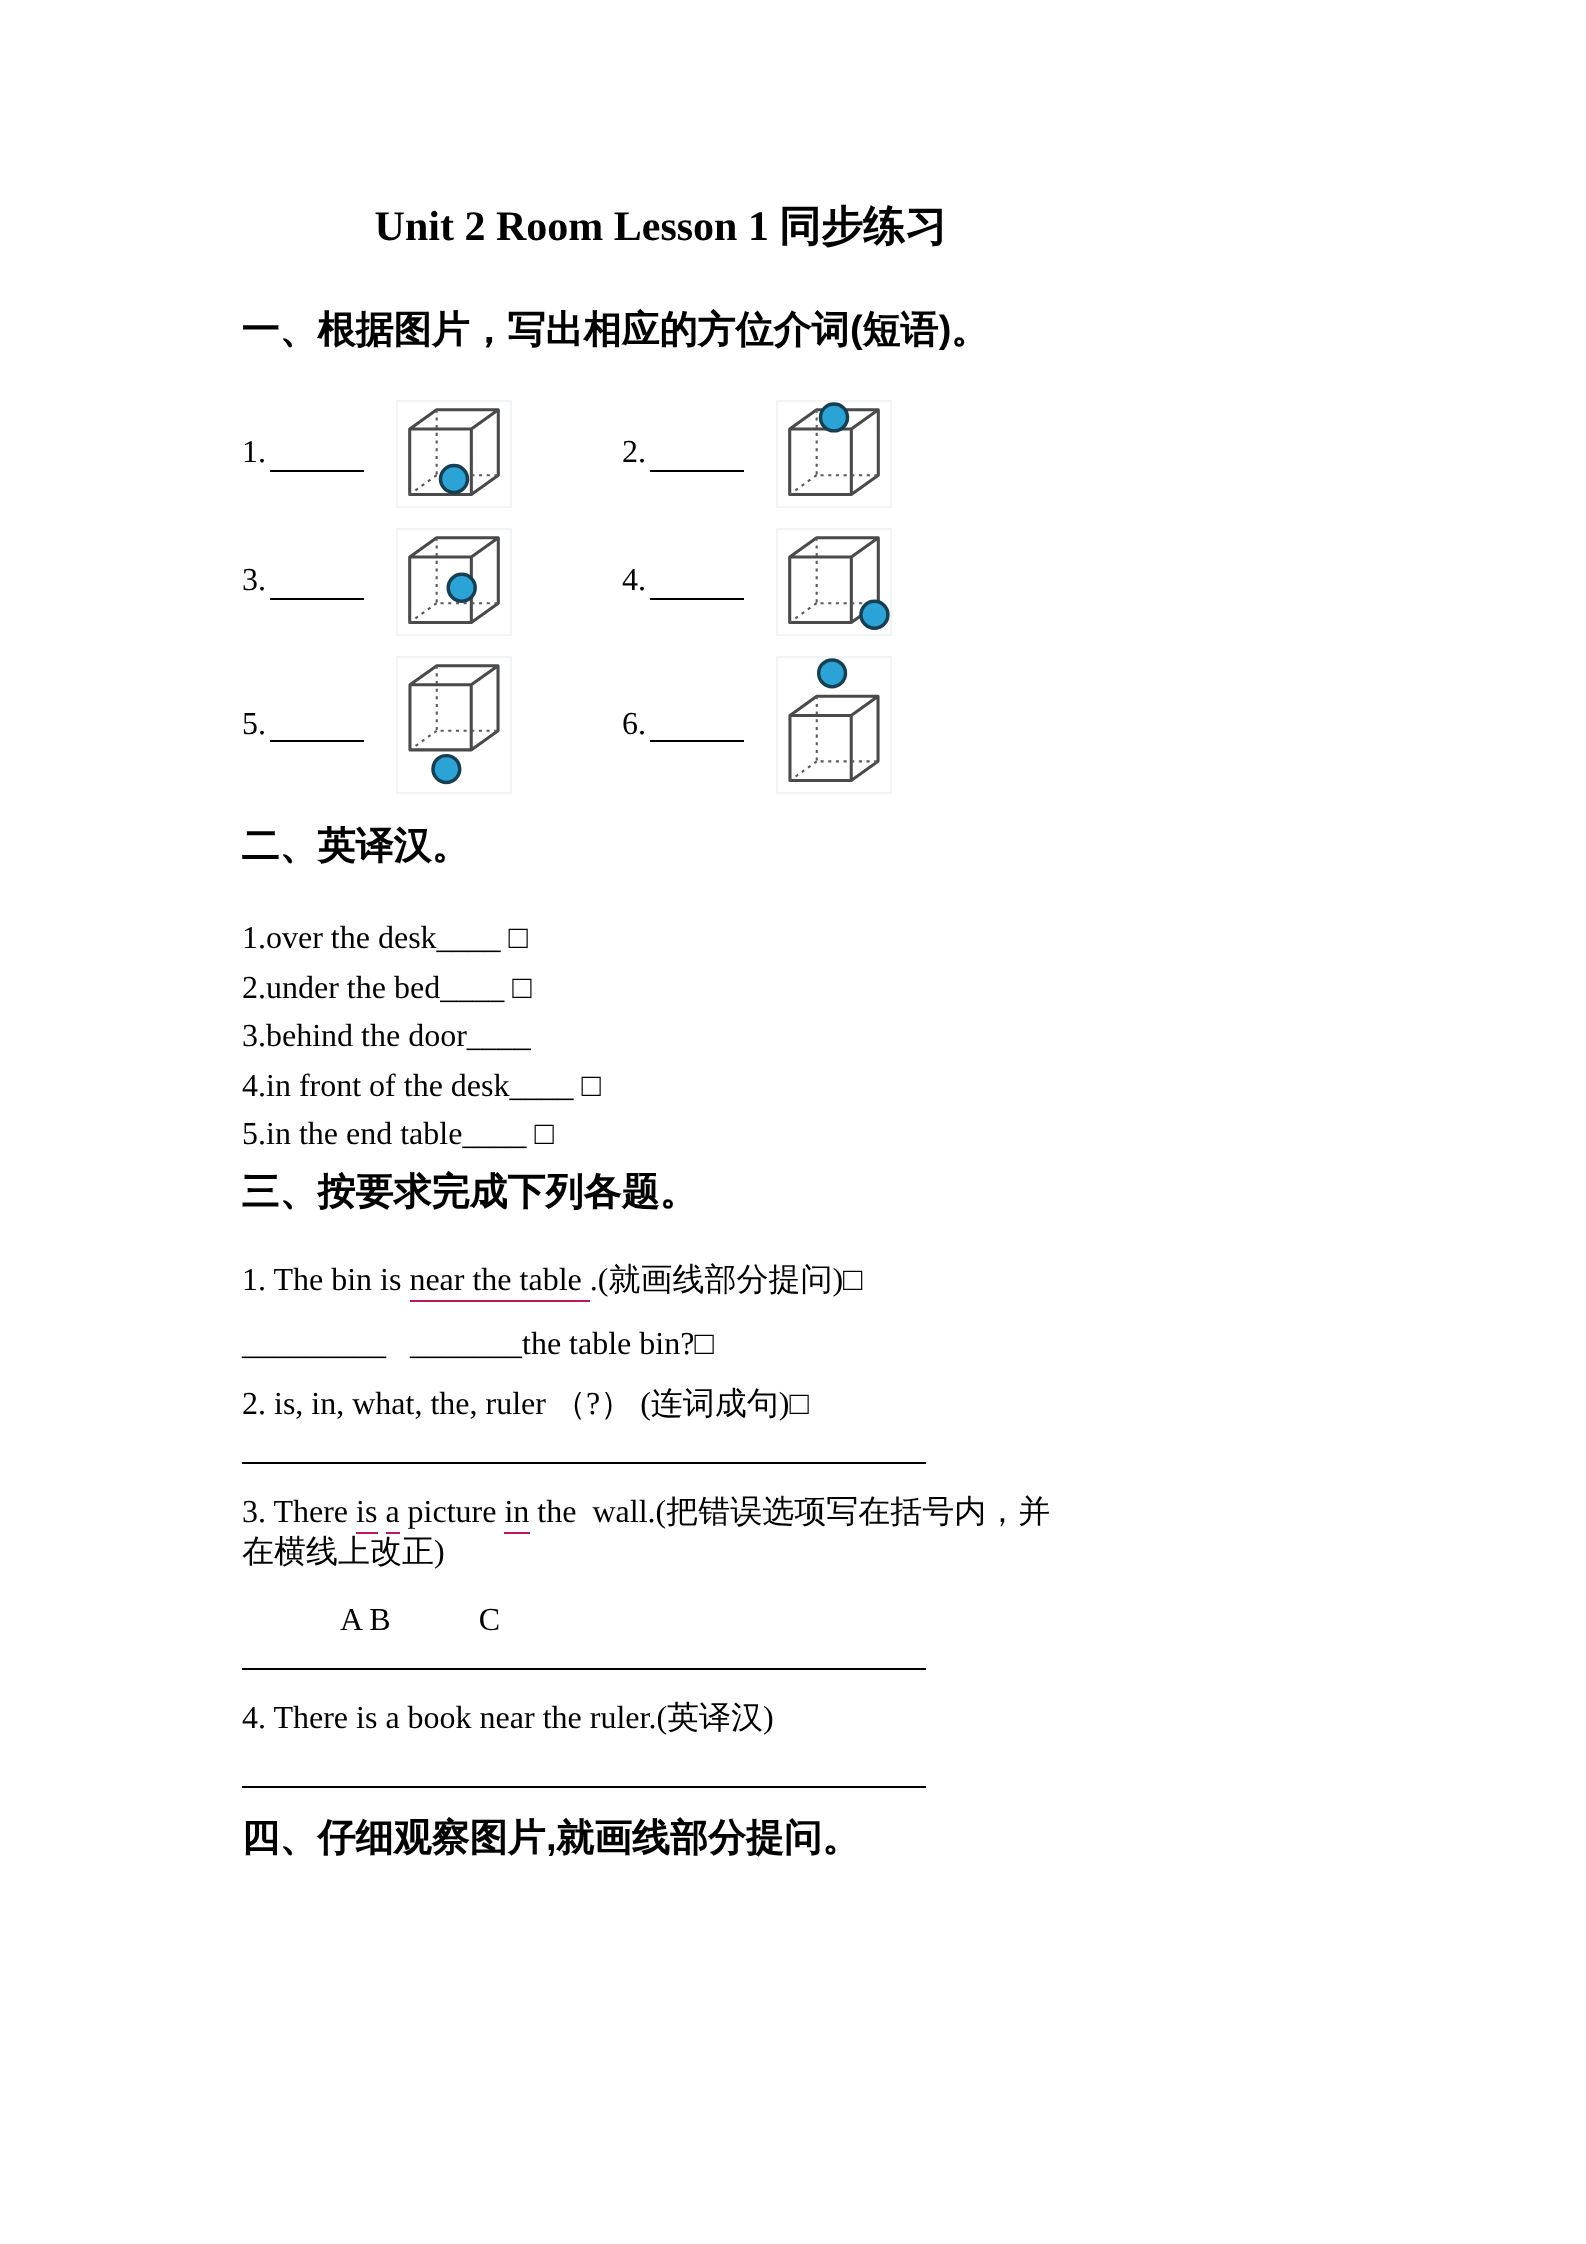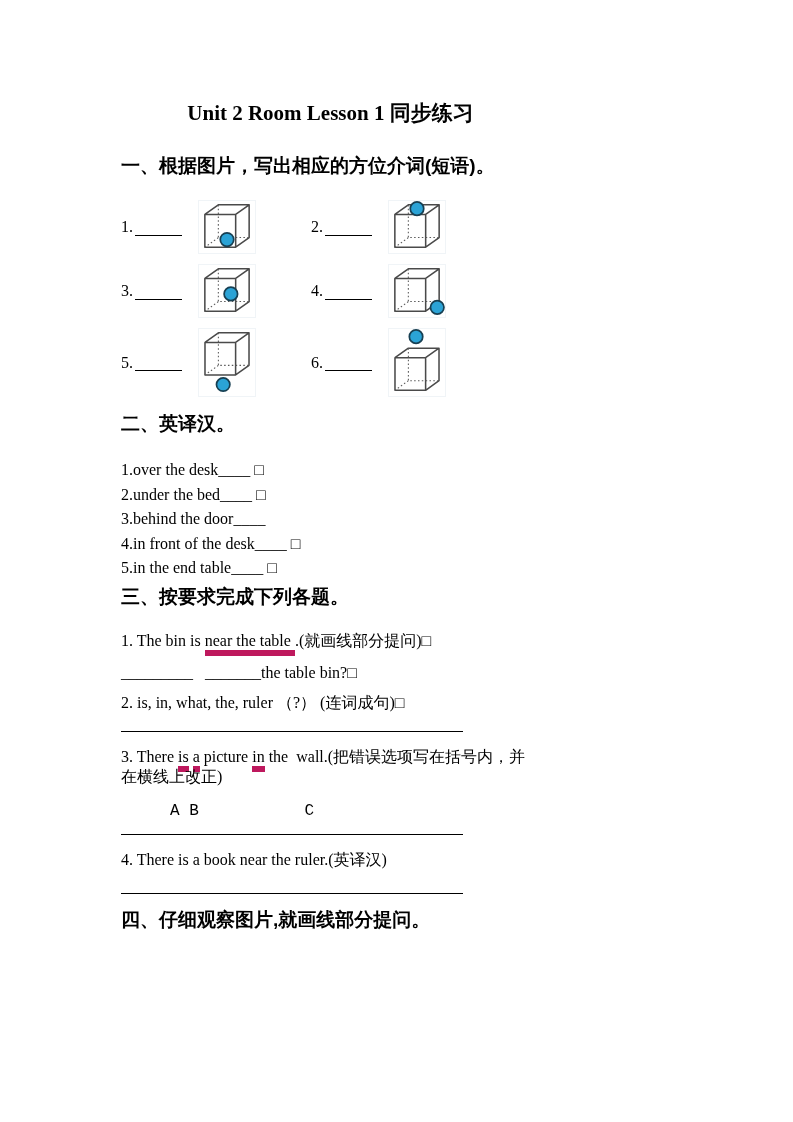--- a/index.html
+++ b/index.html
@@ -35,23 +35,23 @@
   .t-line {
     margin:0; font-size:16px; line-height:24.5px; white-space:pre-wrap;
   }
   
   .sec3-head { margin-top:5px; }
   .q-line {
     margin:24px 0 0 0; font-size:16px; line-height:20px; white-space:pre-wrap;
   }
   .q-line.tight { margin-top:12px; }
   .q-line.m10 { margin-top:10px; }
-  .q-line.m14 { margin-top:14px;font-family:Liberation Mono, monospace; }
+  .q-line.m14 { margin-top:14px; }
   .q-line.m15 { margin-top:15px; }
-  .u { border-bottom:6px solid #be185d; padding-bottom:1px; }
+  .u { border-bottom:1px solid #be185d; padding-bottom:1px; }
   .abc { padding-left:49px; }
   .write-line {
     width:342px; height:0; border-bottom:1.5px solid #000;
   }
   .wl1 { margin-top:18px; }
   .wl2 { margin-top:13px; }
   .wl3 { margin-top:23px; }
   .sec4-head { margin-top:15px; }
 </style>
 </head>

